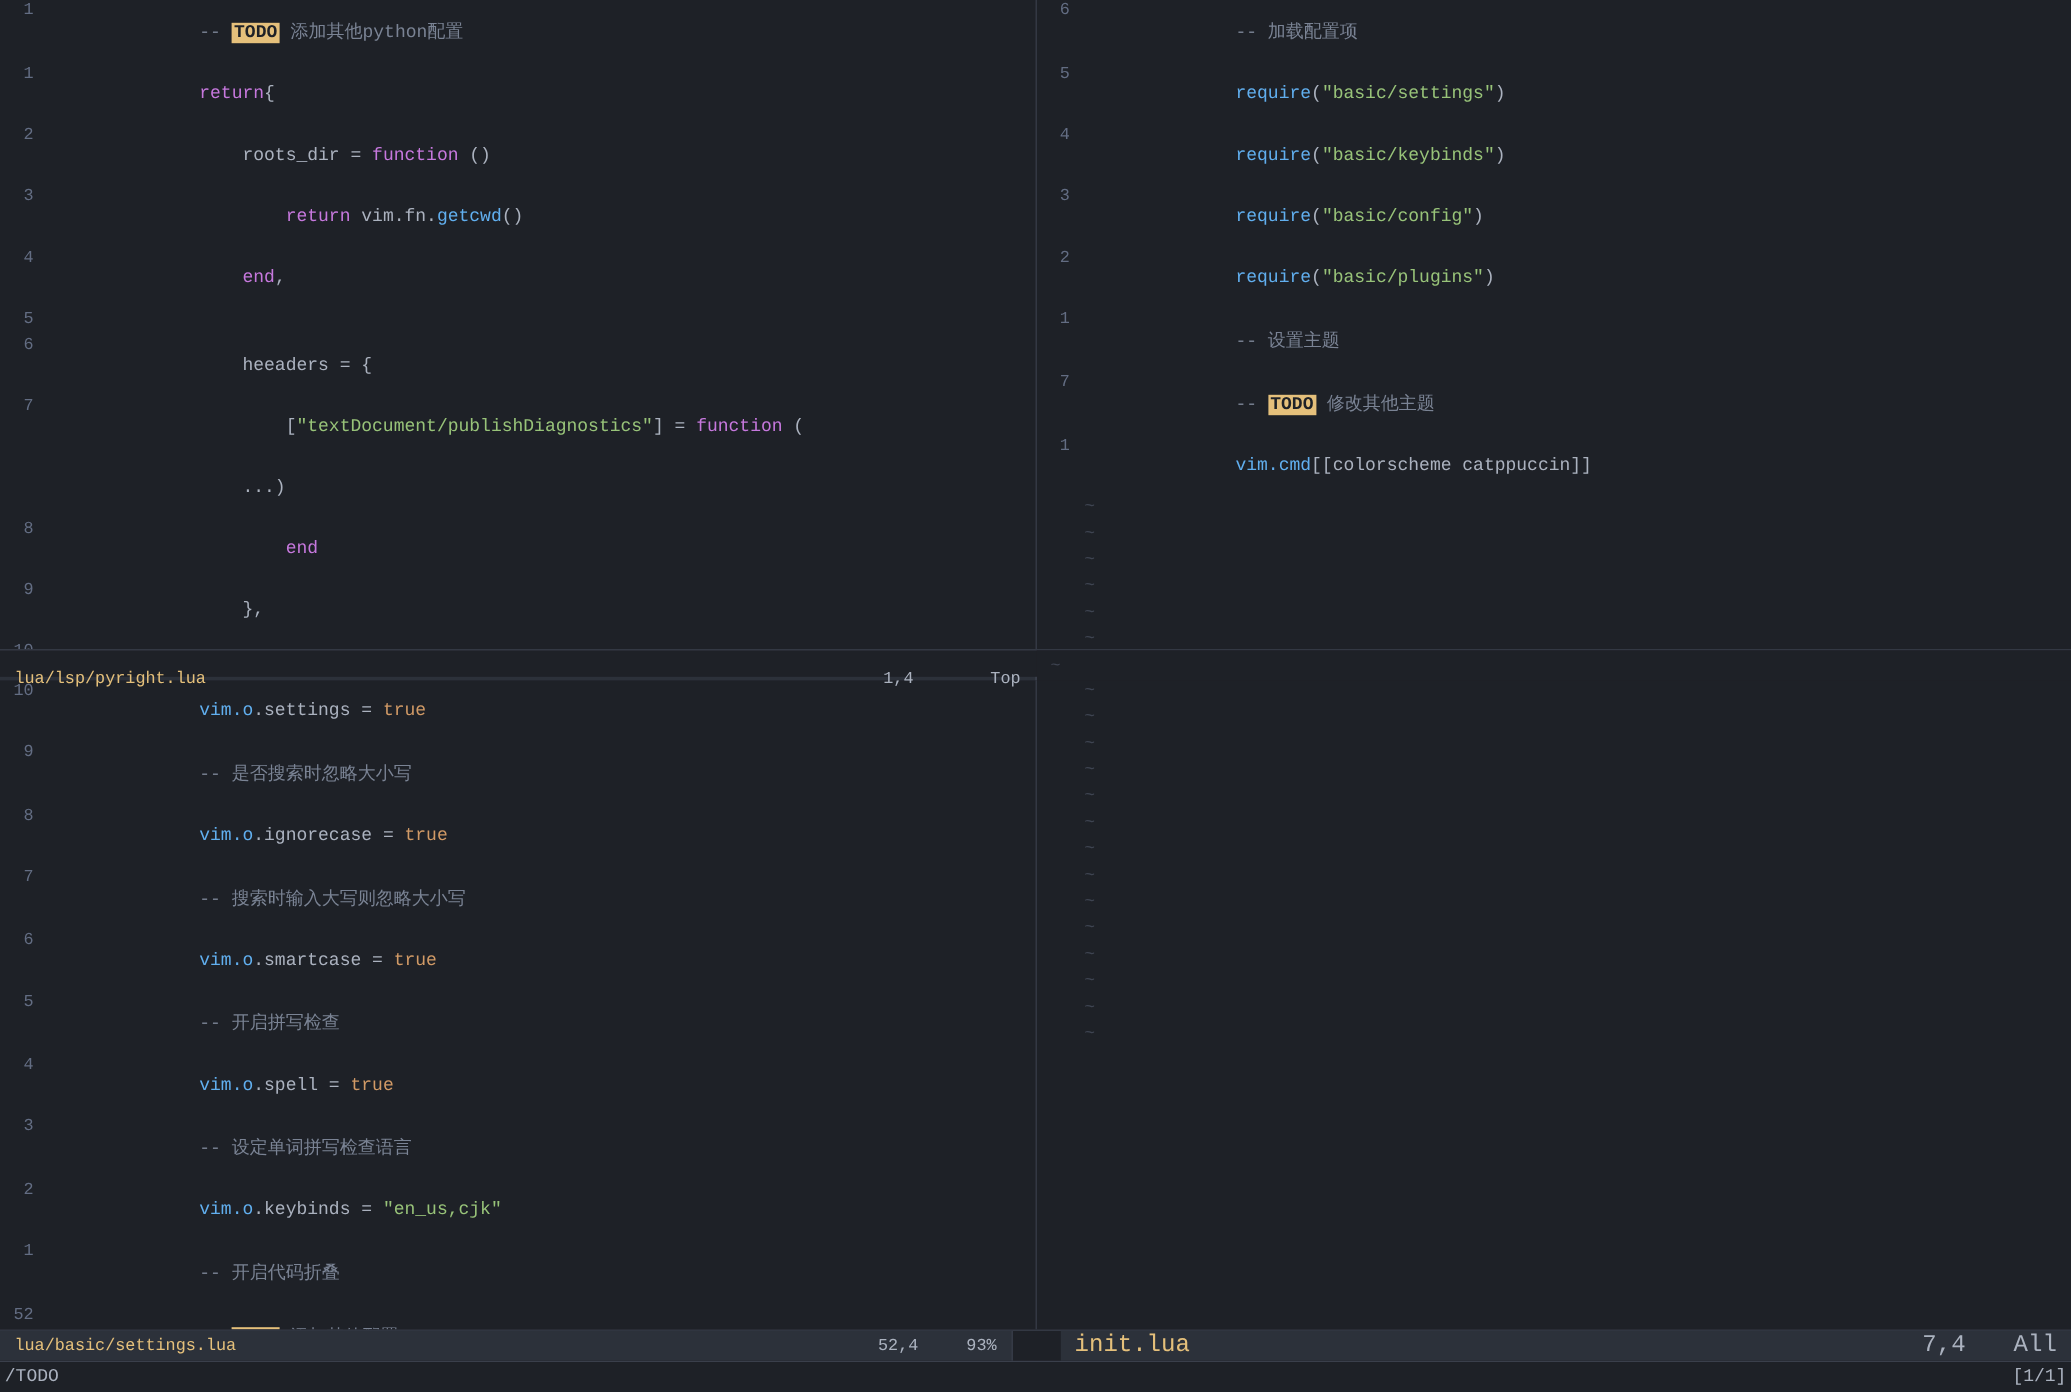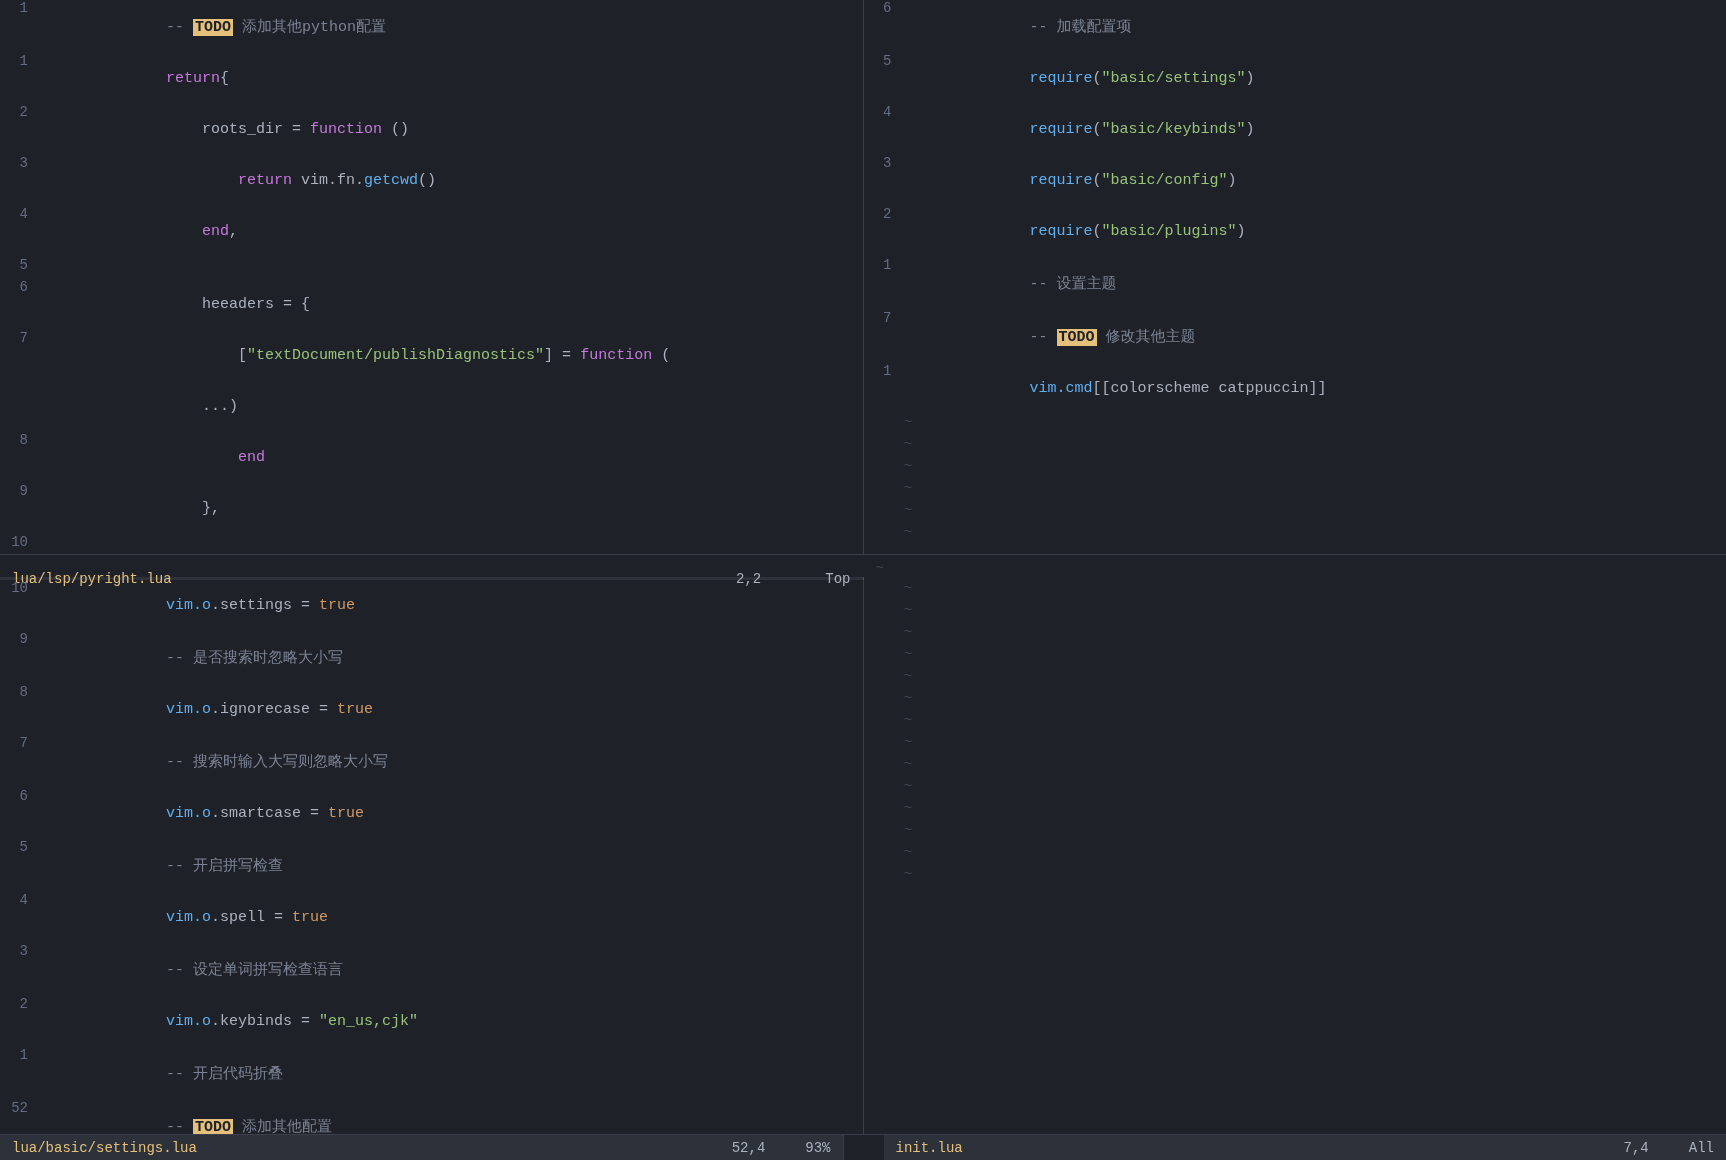--- a/index.html
+++ b/index.html
@@ -275,21 +275,21 @@
           <li class="code-line"><span class="line-num"></span><span class="c-tilde">~</span></li>
           <li class="code-line"><span class="line-num"></span><span class="c-tilde">~</span></li>
         </ul>
       </div>
     </div>
   </div>
 
   <div class="mid-status">
     <div class="mid-status-left">
       <span class="fn">lua/lsp/pyright.lua</span>
-      <span class="pos" style="margin-left: auto; padding-right: 40px;">2,2</span>
+      <span class="pos" style="margin-left: auto; padding-right: 40px;">1,4</span>
       <span class="top-label">Top</span>
     </div>
     <div class="mid-status-right">
       <span class="c-tilde">~</span>
     </div>
   </div>
 
   <div class="panes" style="flex: 1;">
 
     <div class="pane pane-left">
@@ -387,20 +387,24 @@
       </div>
     </div>
   </div>
 
   <div style="display:flex; height:26px; border-top: 1px solid #3a3f4b; gap: 40px;">
     <div style="flex:1; background:#2c313a; display:flex; align-items:center; padding:0 12px; font-size:14px; color:#abb2bf; border-right:1px solid #3a3f4b;">
       <span style="color:#e5c07b;">lua/basic/settings.lua</span>
       <span style="margin-left:auto; padding-right:40px;">52,4</span>
       <span>93%</span>
     </div>
-    <div style="flex:1; background:#2c313a; display:flex; align-items:center; padding:0 12px; font-size:14px; color:#abb2bf;">
+    <div style="flex:1; background:#2c313a; display:flex; align-items:center; padding:0 12px; font-size:20px; color:#abb2bf;">
       <span style="color:#e5c07b;">init.lua</span>
       <span style="margin-left:auto; padding-right:40px;">7,4</span>
       <span>All</span>
     </div>
   </div>
 
+  <div class="cmd-line" style="display:flex; justify-content:space-between;">
+    <span>/TODO</span>
+    <span>[1/1]</span>
+  </div>
 </div>
 
 </body></html>

